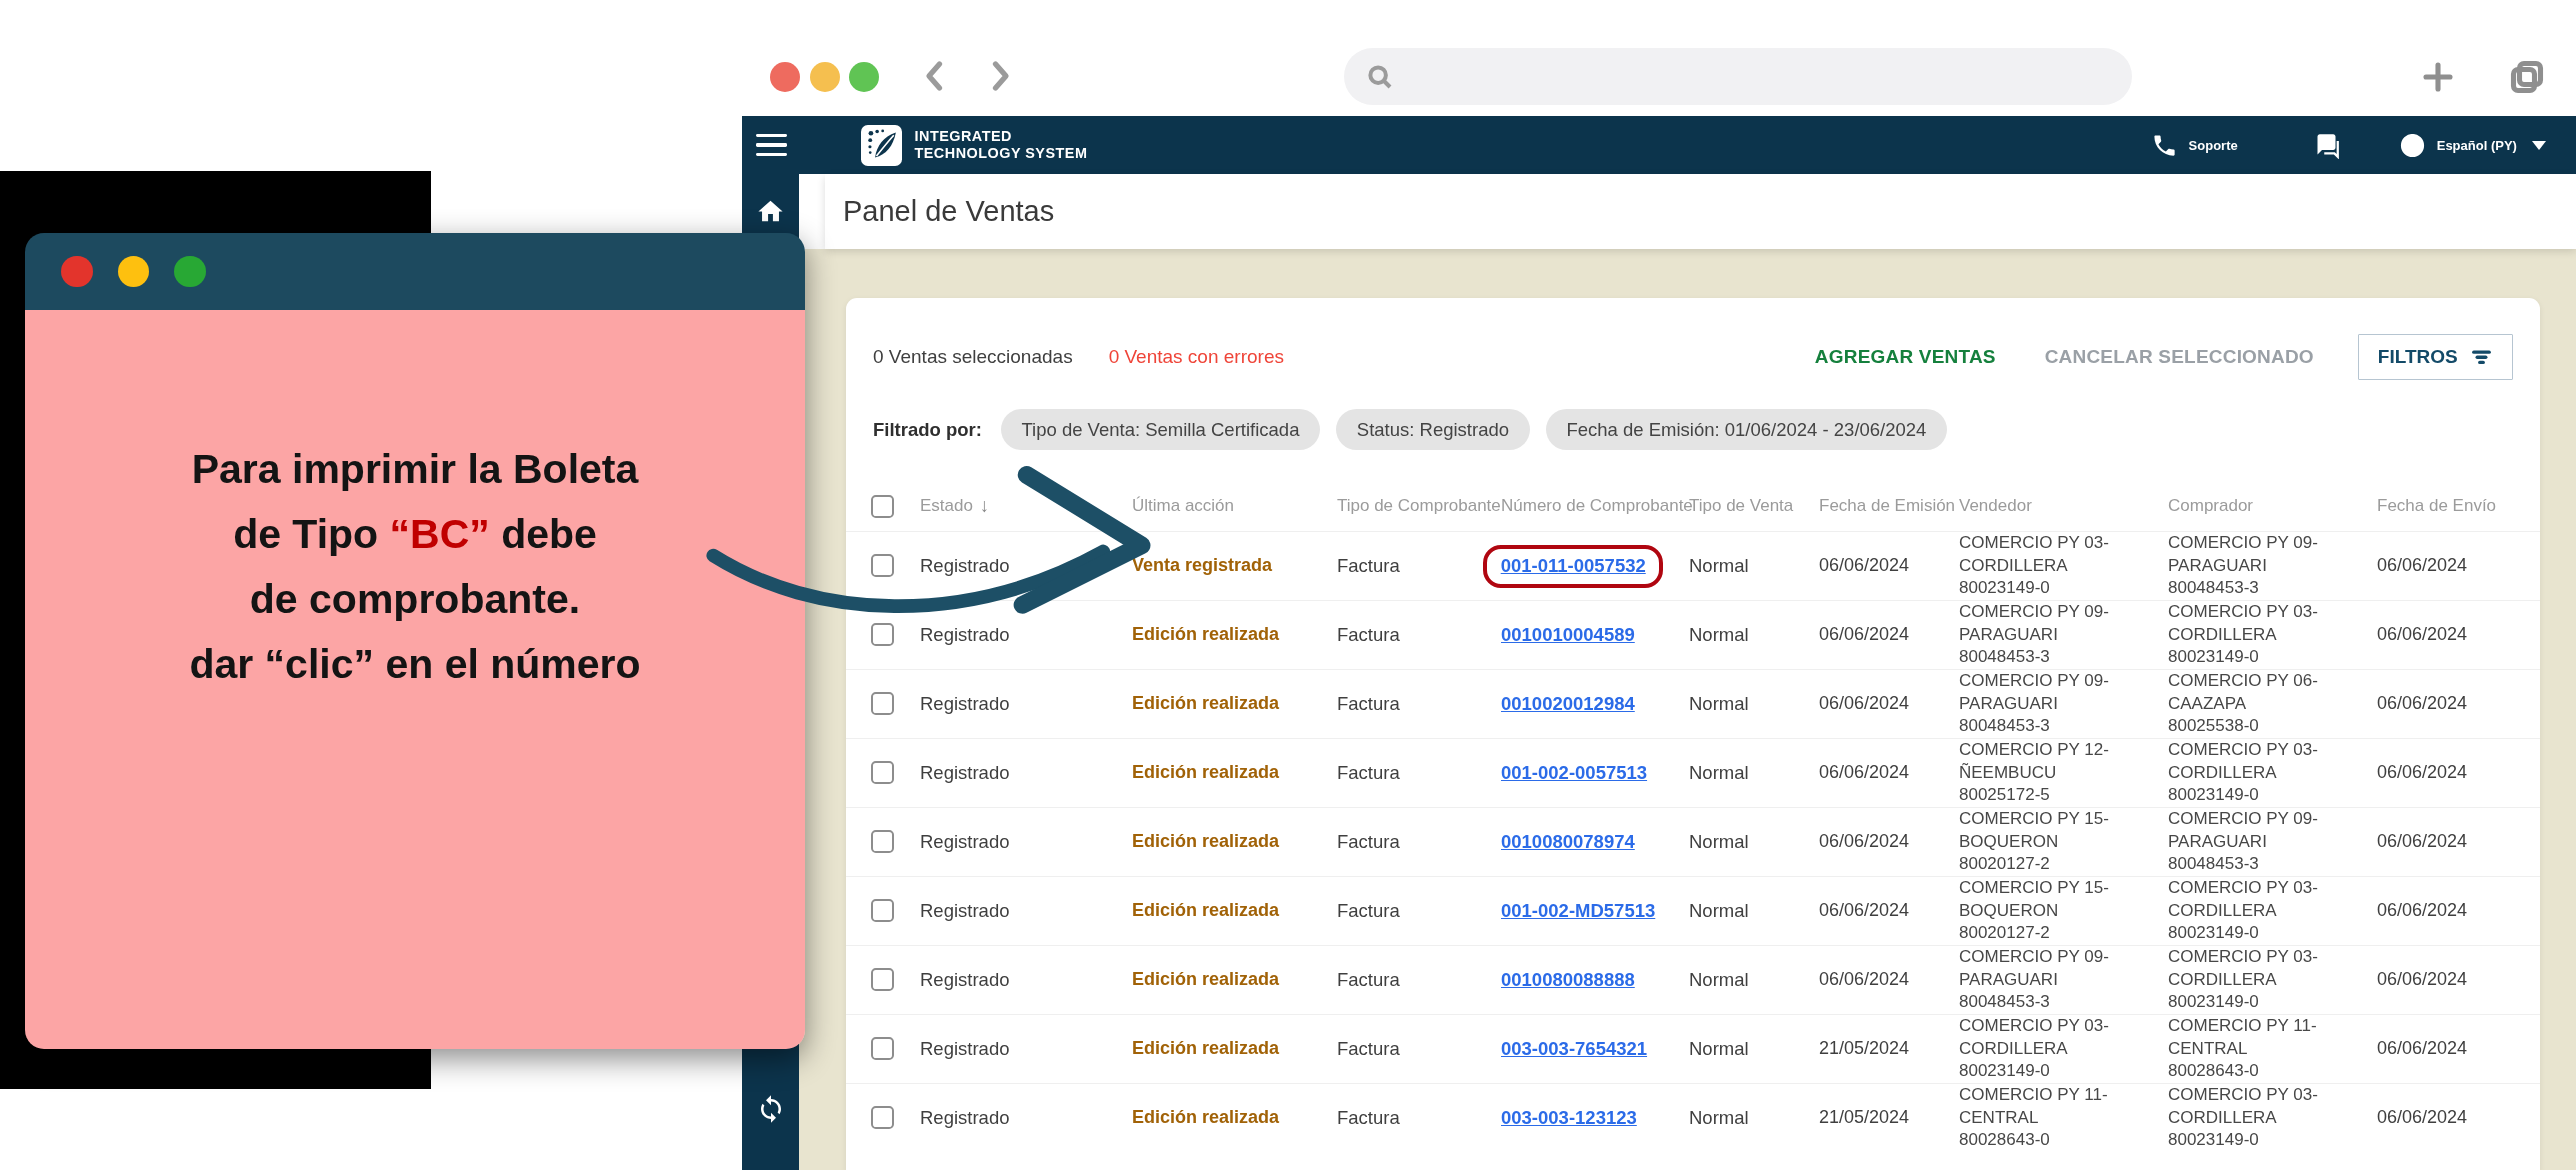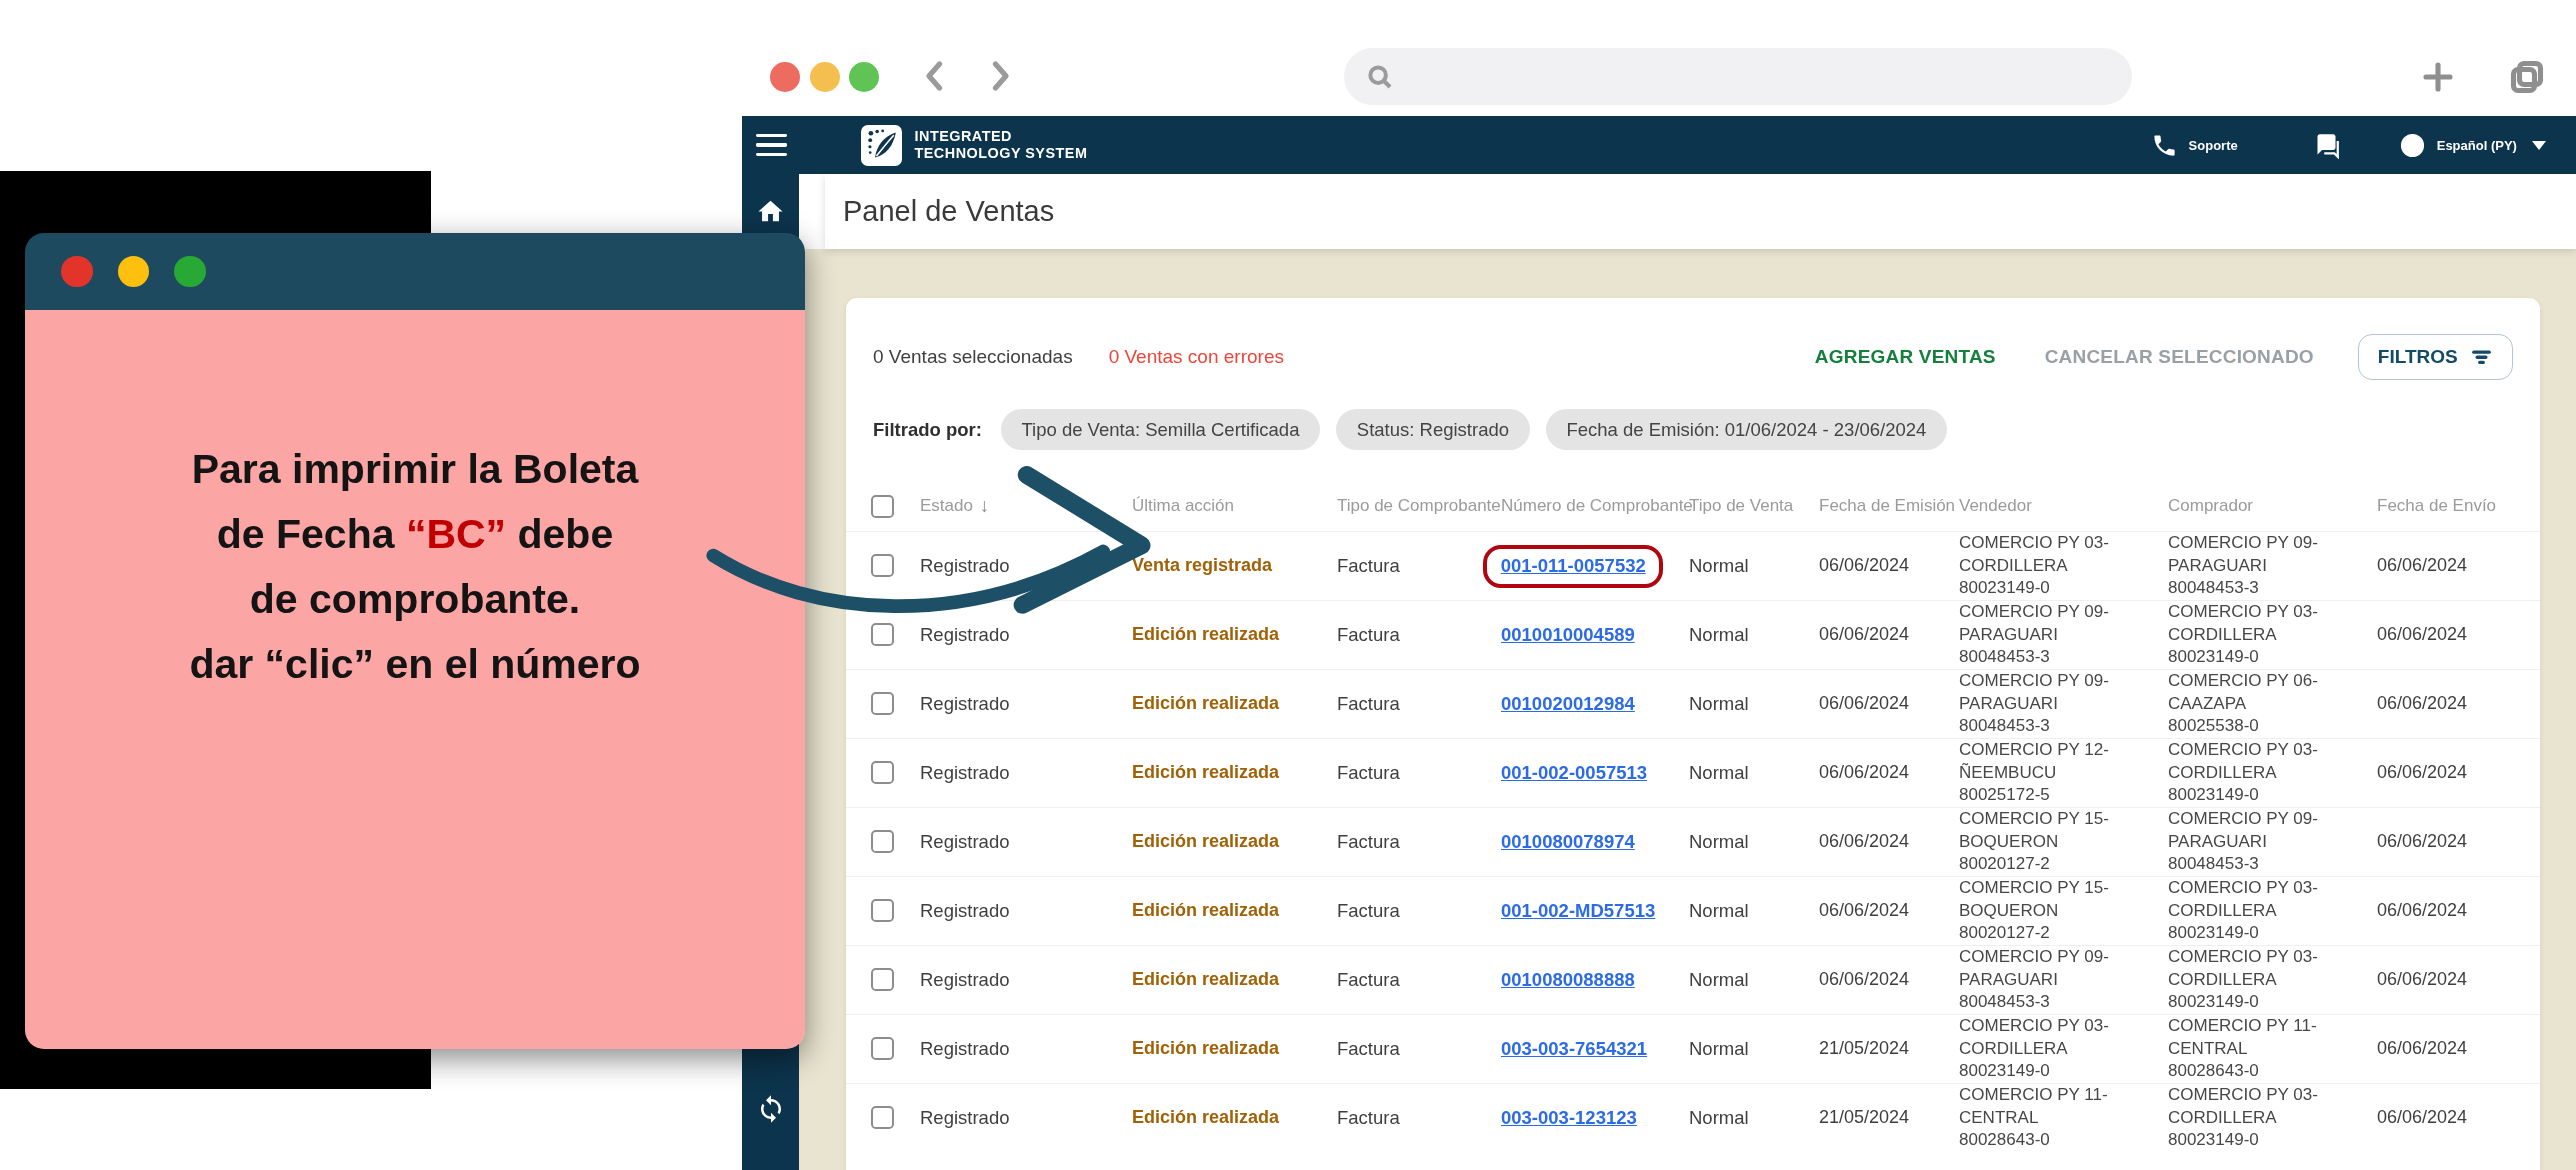--- a/index.html
+++ b/index.html
@@ -51,21 +51,21 @@
 
   
   .card { background:#ffffff; height:100%; border-radius:11px 11px 0 0; box-shadow:0 2.1px 6.8px rgba(0,0,0,0.08); }
   .toolbar { display:flex; align-items:center; padding:36px 27px 4.1px 27px; }
   .sel-text { font-size:19px; color:#3f3f3f; }
   .err-text { font-size:19px; color:#ef4438; margin-left:36px; }
   .tb-spacer { flex:1; }
   .txt-btn { font-size:19px; font-weight:700; letter-spacing:0.2px; cursor:pointer; background:none; border:none; font-family:inherit; }
   .btn-add { color:#15803d; }
   .btn-cancel { color:#9aa0a6; margin-left:49px; }
-  .btn-filters { margin-left:44px; display:flex; align-items:center; gap:12.3px; color:#134a68; border:1.4px solid #b6c5d1; border-radius:14px; padding:11px 19px; font-size:19px; font-weight:700; background:#ffffff; cursor:pointer; font-family:inherit; }
+  .btn-filters { margin-left:44px; display:flex; align-items:center; gap:12.3px; color:#134a68; border:1.4px solid #b6c5d1; border-radius:1px; padding:11px 19px; font-size:19px; font-weight:700; background:#ffffff; cursor:pointer; font-family:inherit; }
   .btn-filters svg { width:23px; height:20.5px; stroke:#134a68; stroke-width:4; stroke-linecap:round; }
 
   .filterbar { display:flex; align-items:center; gap:19px; padding:25px 27px 0 27px; }
   .filter-label { font-size:18.5px; font-weight:700; color:#2f2f2f; white-space:nowrap; }
   .chip { background:#e4e4e4; color:#444444; font-size:18.5px; padding:9.6px 20.5px; border-radius:25px; white-space:nowrap; }
 
   .grid { display:grid; grid-template-columns:49px 212px 205px 164px 188px 130px 140px 209px 209px 1fr; align-items:center; padding:0 16.4px 0 25px; }
   .t-head { margin-top:31.5px; height:49px; color:#9b9b9b; font-size:17px; }
   .t-head .hcell { display:flex; align-items:center; gap:6.8px; white-space:nowrap; }
   .sort-arrow { font-size:19px; color:#8a8a8a; }
@@ -440,21 +440,21 @@
   <div class="backdrop"></div>
   <div class="overlay-card">
     <div class="overlay-head">
       <div class="dot r"></div>
       <div class="dot y"></div>
       <div class="dot g"></div>
     </div>
     <div class="overlay-body">
       <div class="note">
         <div><span>Para imprimir la Boleta</span></div>
-        <div><span>de Fecha </span><span class="em">“BC”</span><span> debe</span></div>
+        <div><span>de Tipo </span><span class="em">“BC”</span><span> debe</span></div>
         <div><span>de comprobante.</span></div>
         <div><span>dar “clic” en el número</span></div>
       </div>
     </div>
   </div>
 
   <svg class="arrow-svg" viewBox="0 0 3764 1710">
     <path d="M 1042 812 C 1190 905, 1410 918, 1612 806" fill="none" stroke="#1d4f66" stroke-width="20" stroke-linecap="round"></path>
     <path d="M 1500 694 L 1668 797 L 1494 884" fill="none" stroke="#1d4f66" stroke-width="26" stroke-linecap="round" stroke-linejoin="round"></path>
   </svg>

